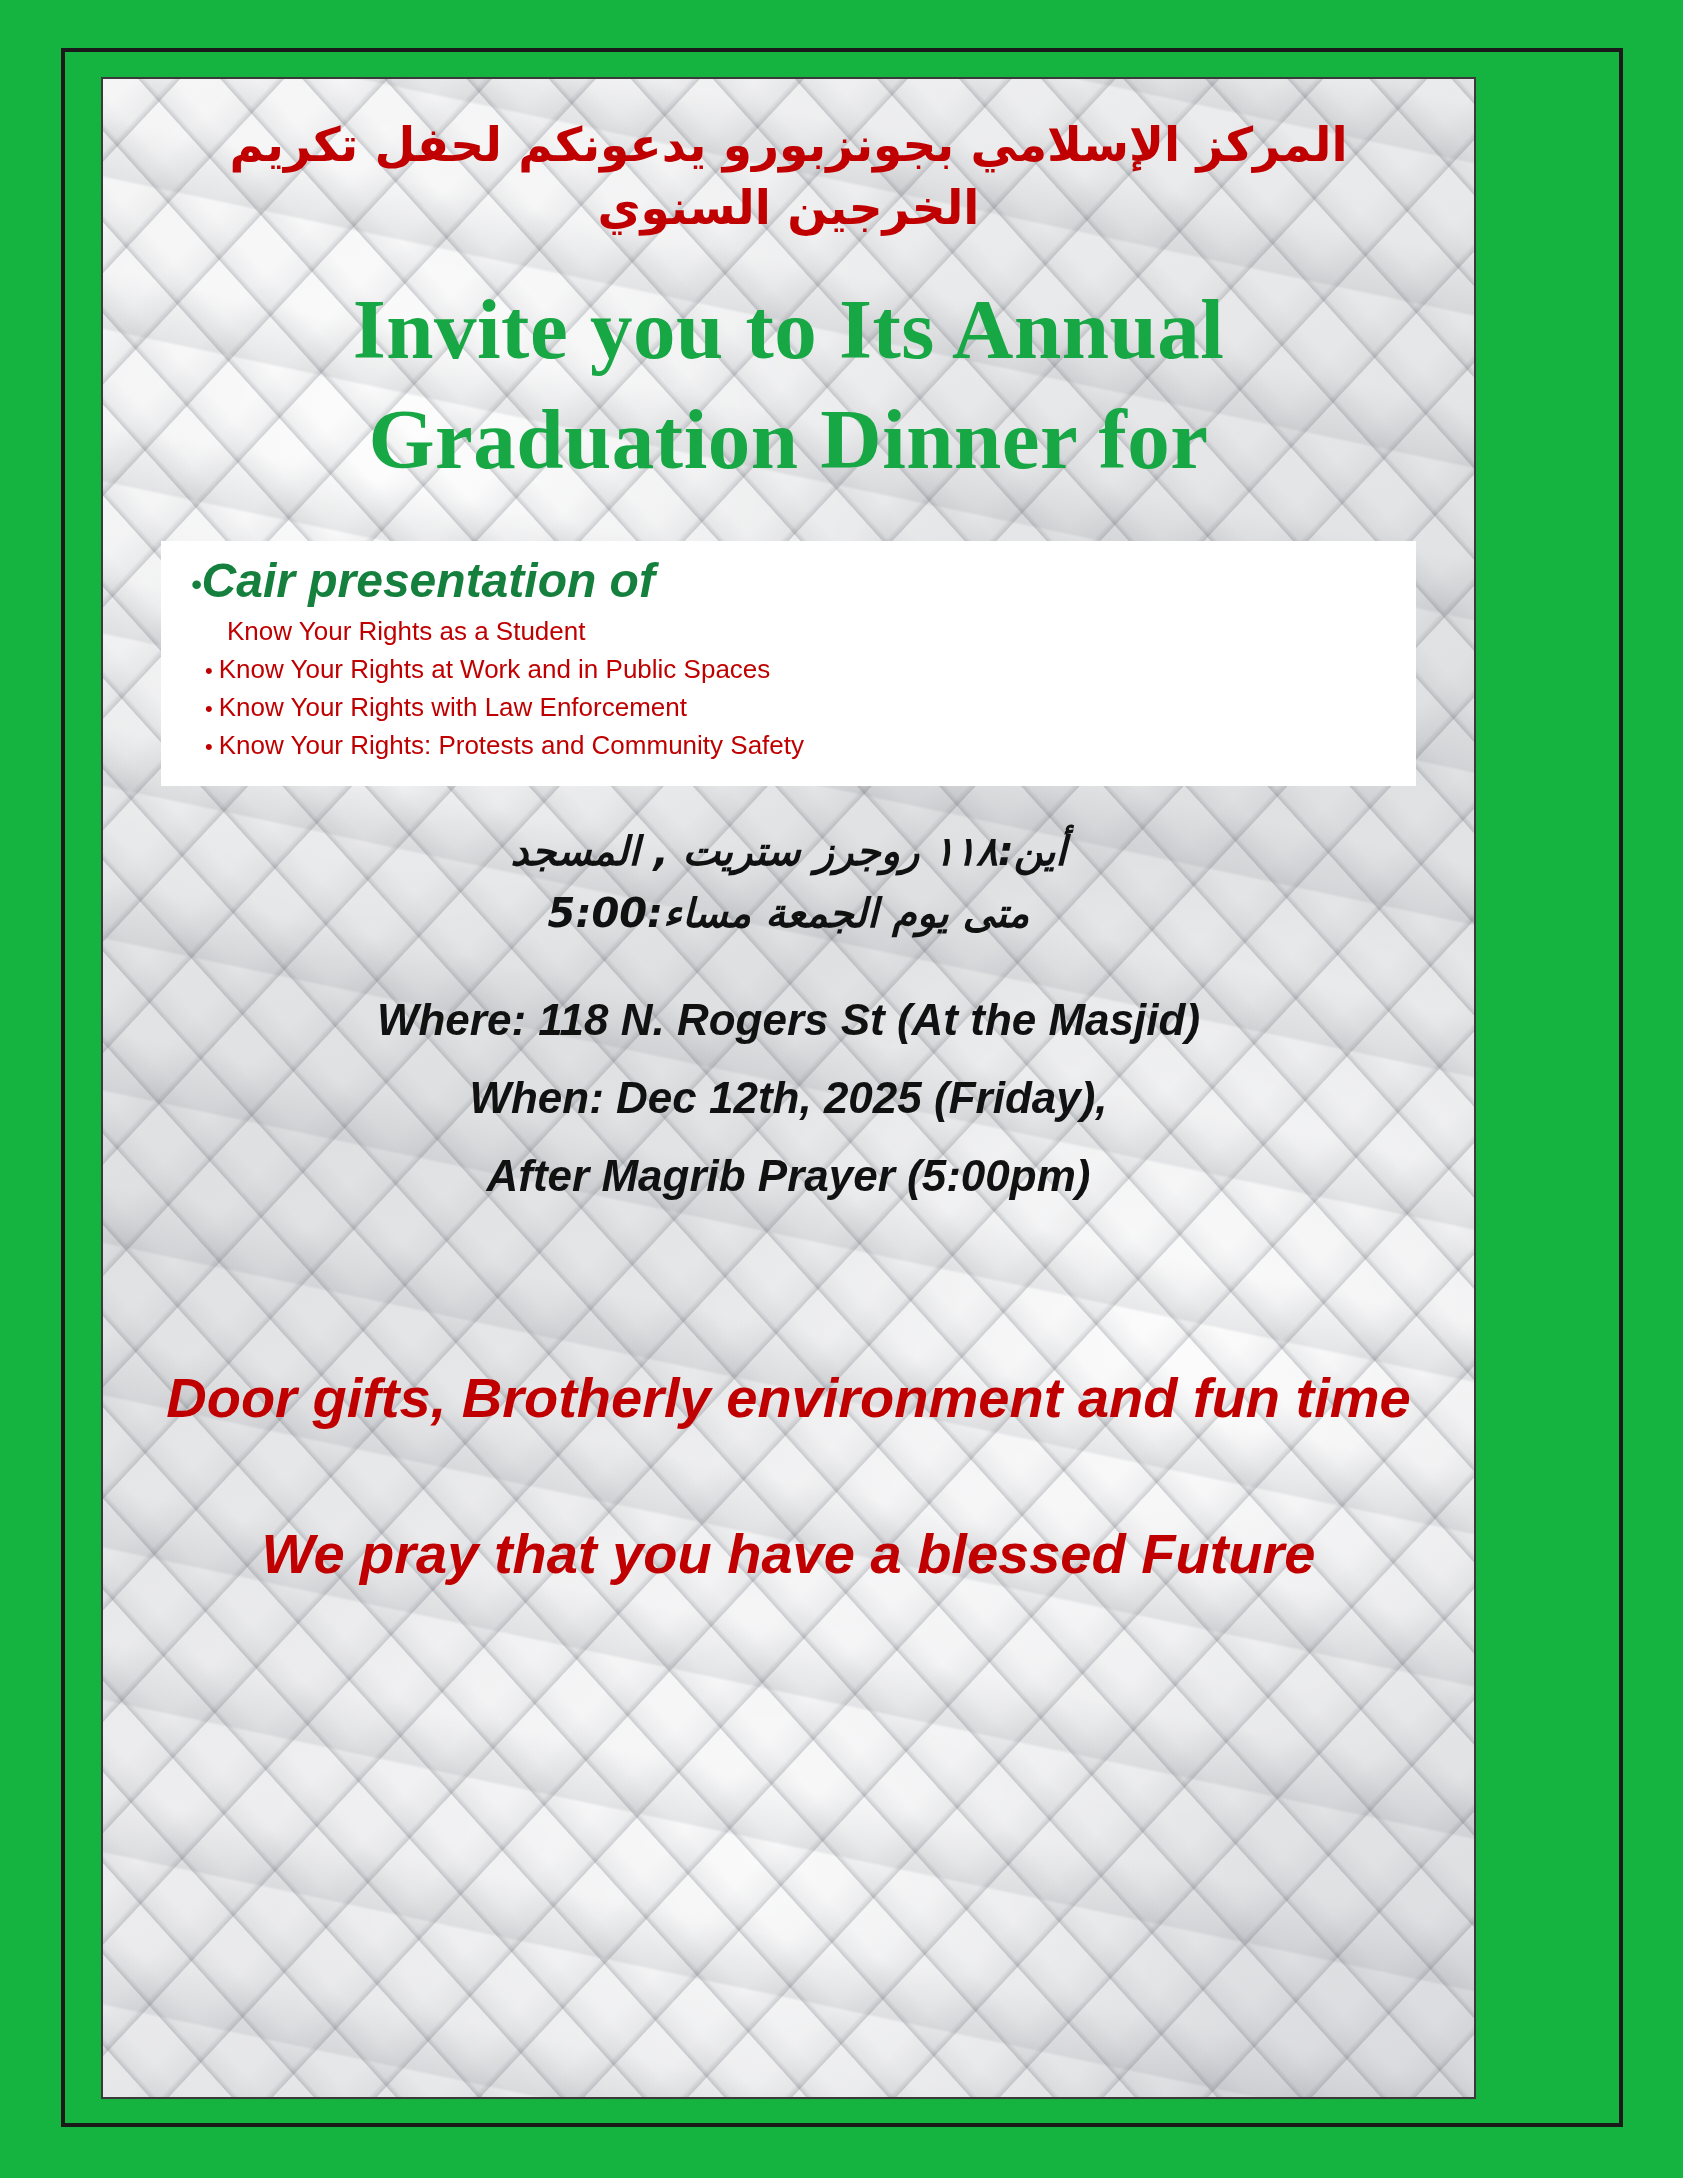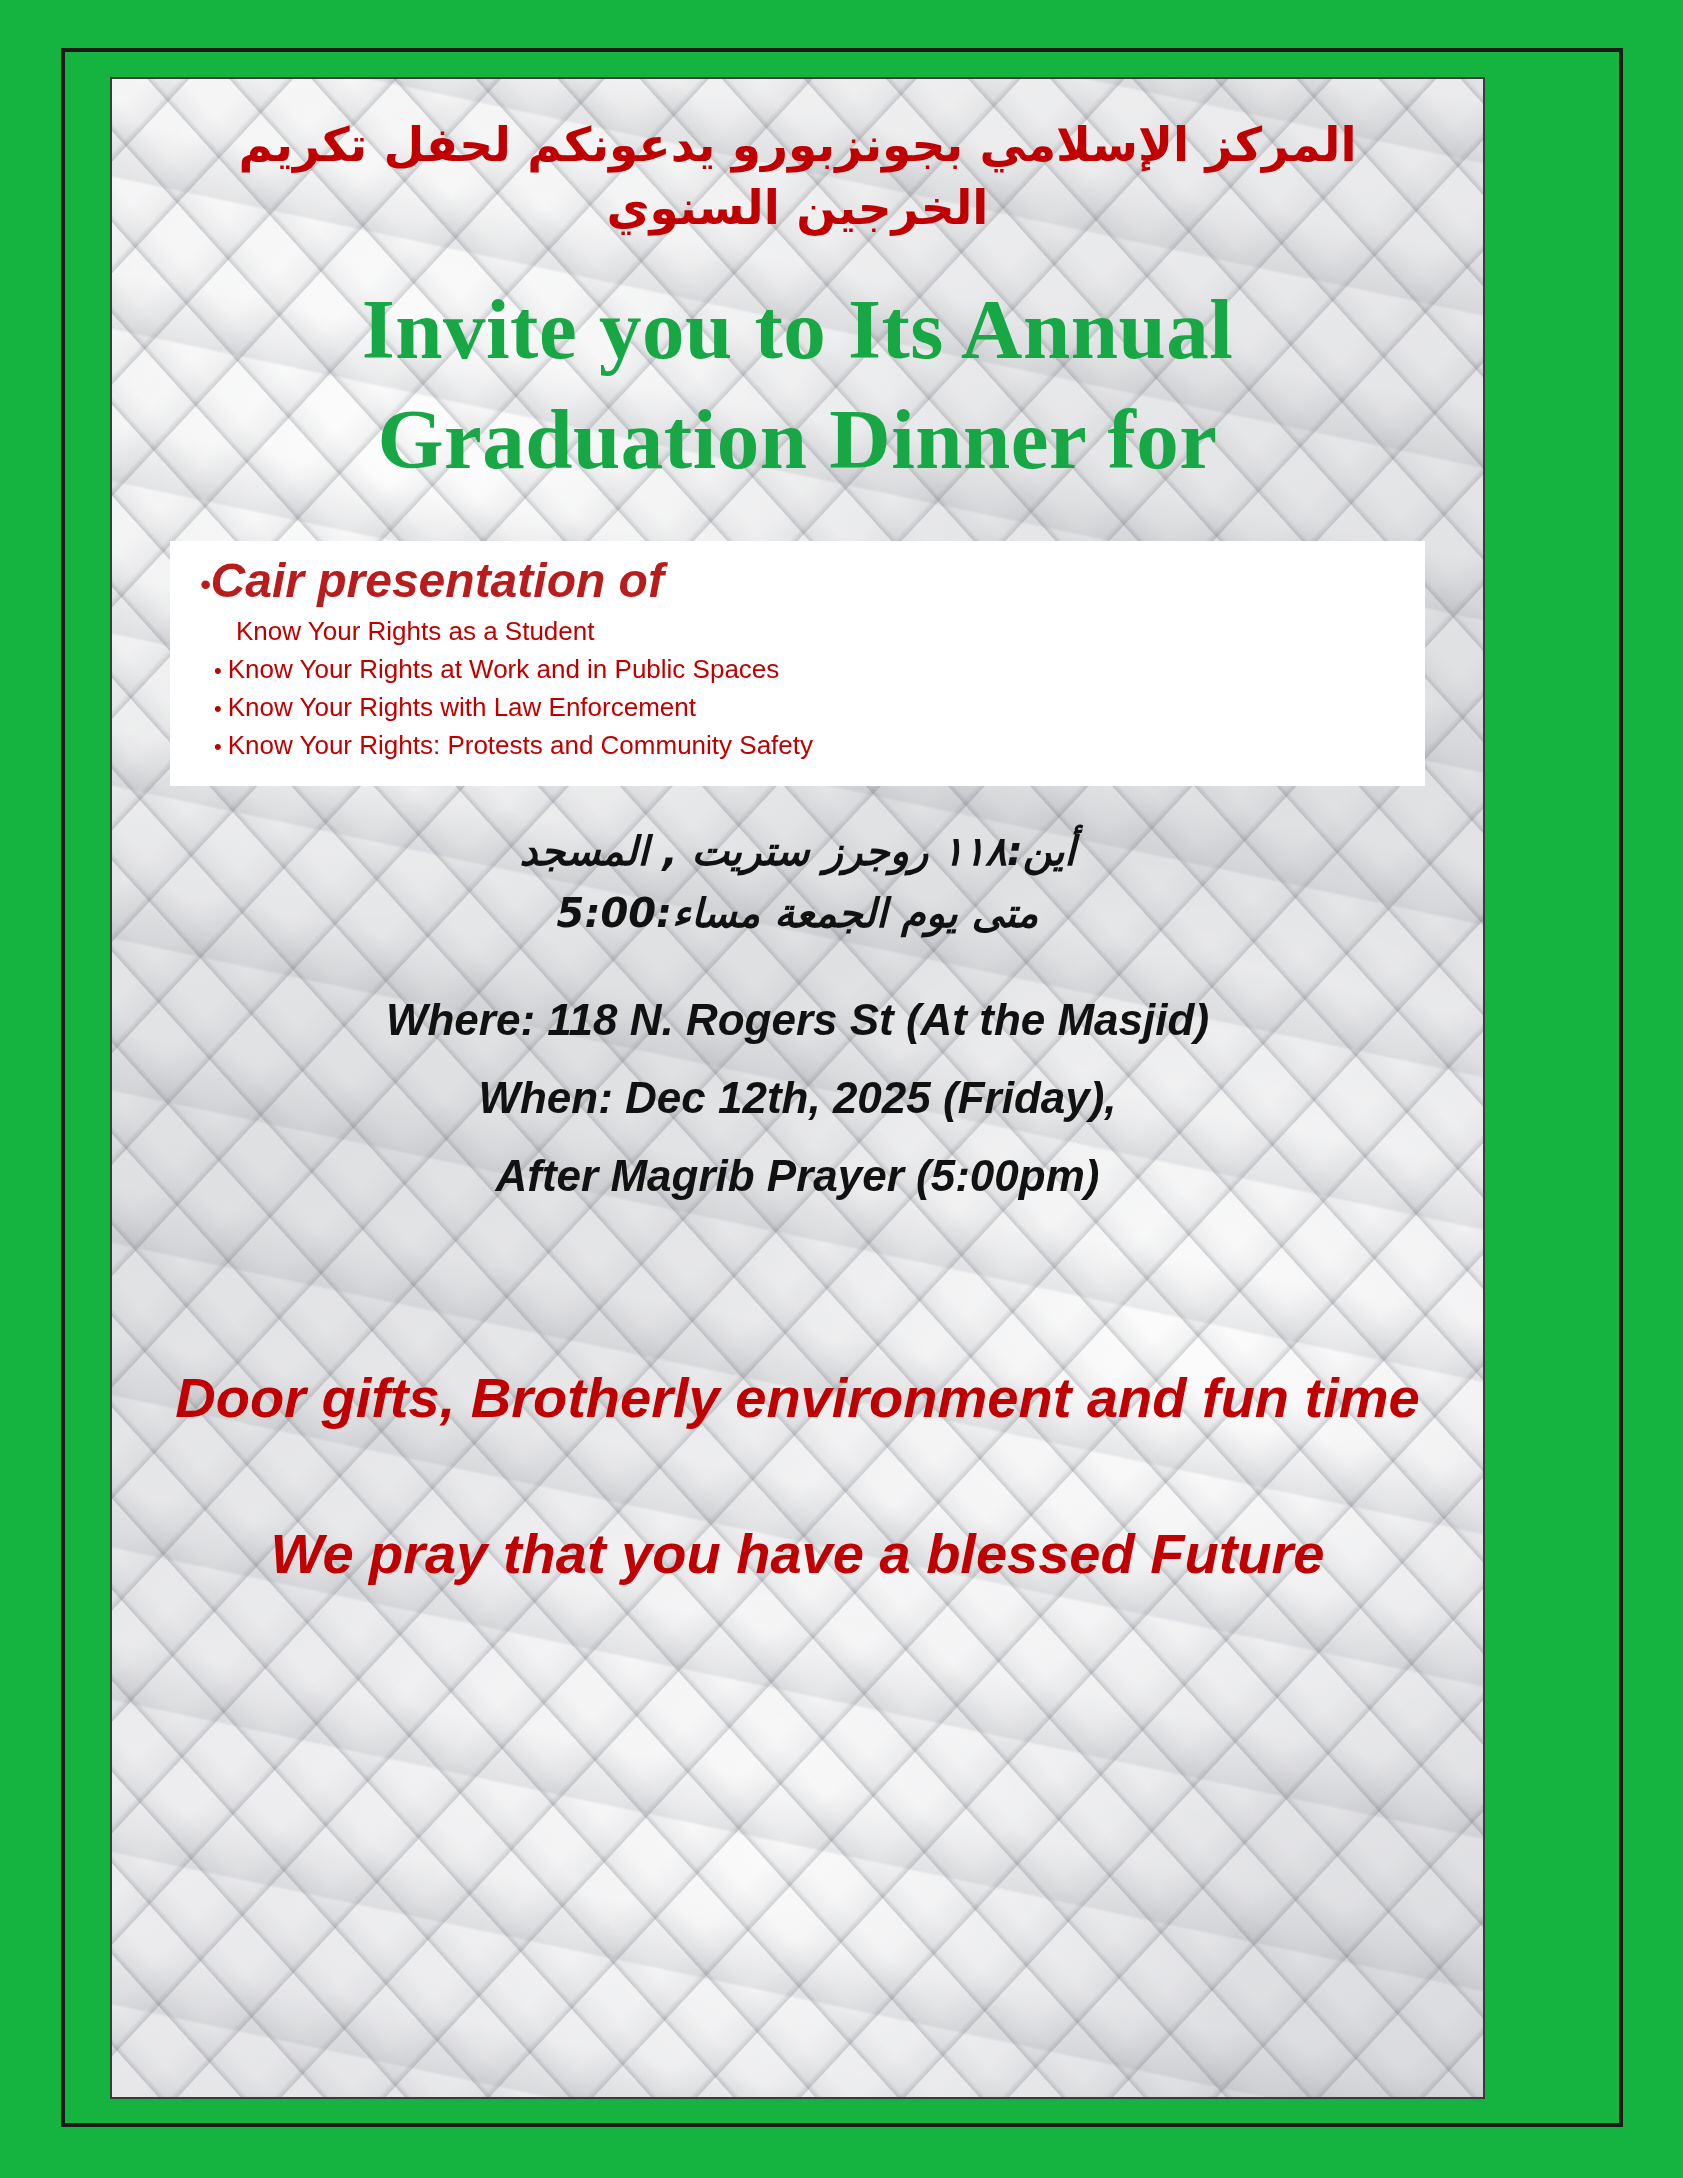--- a/index.html
+++ b/index.html
@@ -30,21 +30,21 @@
     top: 48px;
     width: 1562px;
     height: 2079px;
     border: 4px solid #1a1a1a;
     box-sizing: border-box;
   }
 
   
   .content-panel {
     position: absolute;
-    left: 110px;
+    left: 101px;
     top: 77px;
     width: 1375px;
     height: 2022px;
     box-sizing: border-box;
     border: 2px solid #3a3a3a;
     overflow: hidden;
     background-color: #e9e9ea;
     background-image:
       repeating-linear-gradient(48deg,
         rgba(120,124,130,0.00) 0px,
@@ -105,21 +105,21 @@
   
   .white-box {
     position: relative;
     margin: 46px 14px 0 14px;
     background: #ffffff;
     padding: 14px 30px 18px 30px;
     text-align: left;
     box-sizing: border-box;
   }
   .cair-line {
-    color: #b91c1c;
+    color: #15803d;
     font-family: "Liberation Sans", sans-serif;
     font-weight: bold;
     font-style: italic;
     font-size: 48px;
     line-height: 1.1;
     margin: 0 0 2px 0;
     white-space: nowrap;
   }
   .cair-line .dot {
     font-size: 30px;

